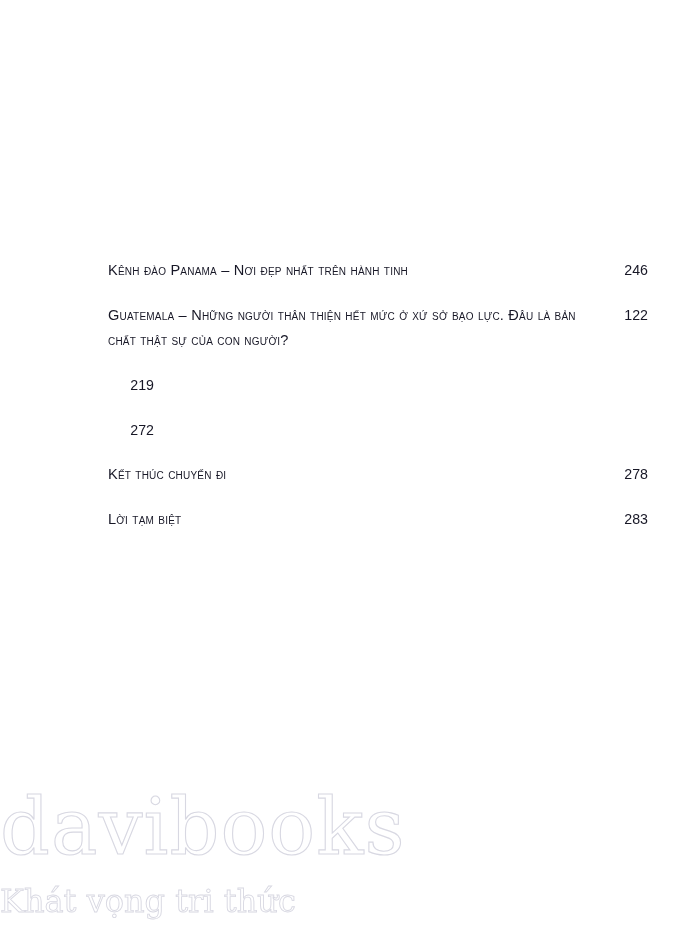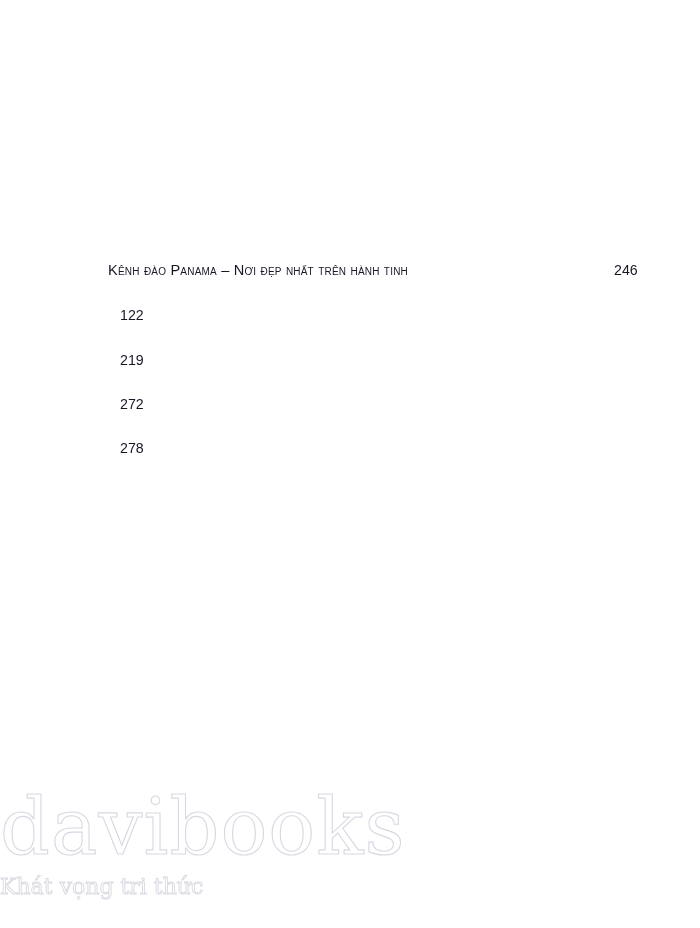--- a/index.html
+++ b/index.html
@@ -40,20 +40,21 @@
     letter-spacing: 0.2px;
     color: #171726;
     max-width: 470px;
     font-variant: small-caps;
   }
   .toc-entry .page-num {
     font-size: 14.2px;
     line-height: 1.72;
     color: #171726;
     min-width: 34px;
+    text-align: right;
     padding-left: 12px;
     white-space: nowrap;
   }
   .watermark {
     position: absolute;
     left: 0;
     top: 790px;
     width: 700px;
     text-align: left;
     pointer-events: none;
@@ -63,55 +64,61 @@
     font-family: "DejaVu Serif", serif;
     font-size: 78px;
     line-height: 0.95;
     letter-spacing: 1px;
     color: transparent;
     -webkit-text-stroke: 1.1px #d8d8e2;
     text-shadow: 0 0 0 rgba(0,0,0,0);
   }
   .watermark .tagline {
     font-family: "DejaVu Serif", serif;
-    font-size: 22px;
+    font-size: 32px;
     line-height: 1.2;
-    margin-top: 10px;
+    margin-top: 18px;
     color: transparent;
     -webkit-text-stroke: 0.9px #d8d8e2;
   }
 </style>
 </head>
 <body>
 
 <div class="page">
 
   <div class="toc">
 
     <div class="toc-entry">
       <div class="title">Kênh đào Panama – Nơi đẹp nhất trên hành tinh</div>
       <div class="page-num">246</div>
     </div>
 
     <div class="toc-entry">
+      <div class="title">Guatemala – Những người thân thiện hết mức ở xứ sở bạo lực. Đâu là bản chất thật sự của con người?</div>
       <div class="page-num">122</div>
     </div>
 
     <div class="toc-entry">
       <div class="page-num">219</div>
     </div>
 
     <div class="toc-entry">
       <div class="page-num">272</div>
     </div>
 
     <div class="toc-entry">
+      <div class="title">Kết thúc chuyến đi</div>
       <div class="page-num">278</div>
     </div>
 
+    <div class="toc-entry">
+      <div class="title">Lời tạm biệt</div>
+      <div class="page-num">283</div>
+    </div>
 
   </div>
 
   <div class="watermark">
     <div class="brand">davibooks</div>
     <div class="tagline">Khát vọng tri thức</div>
   </div>
 
 </div>
 

